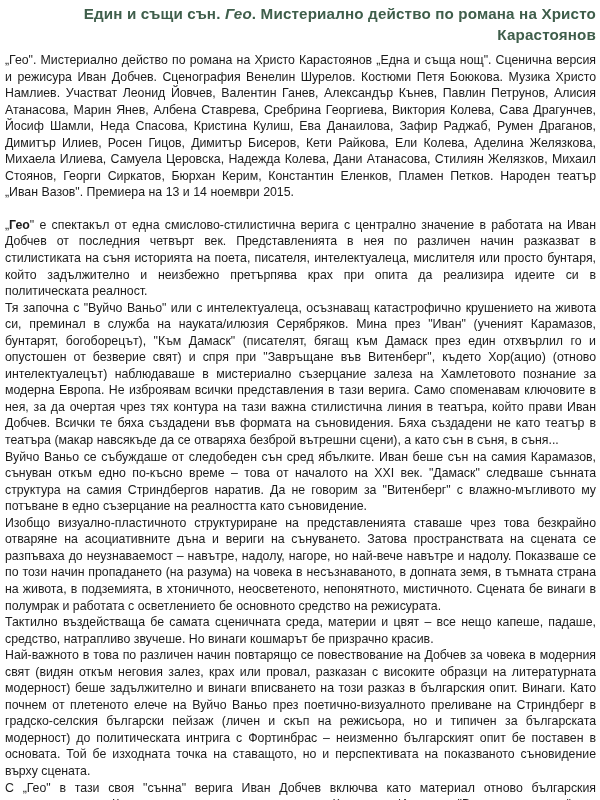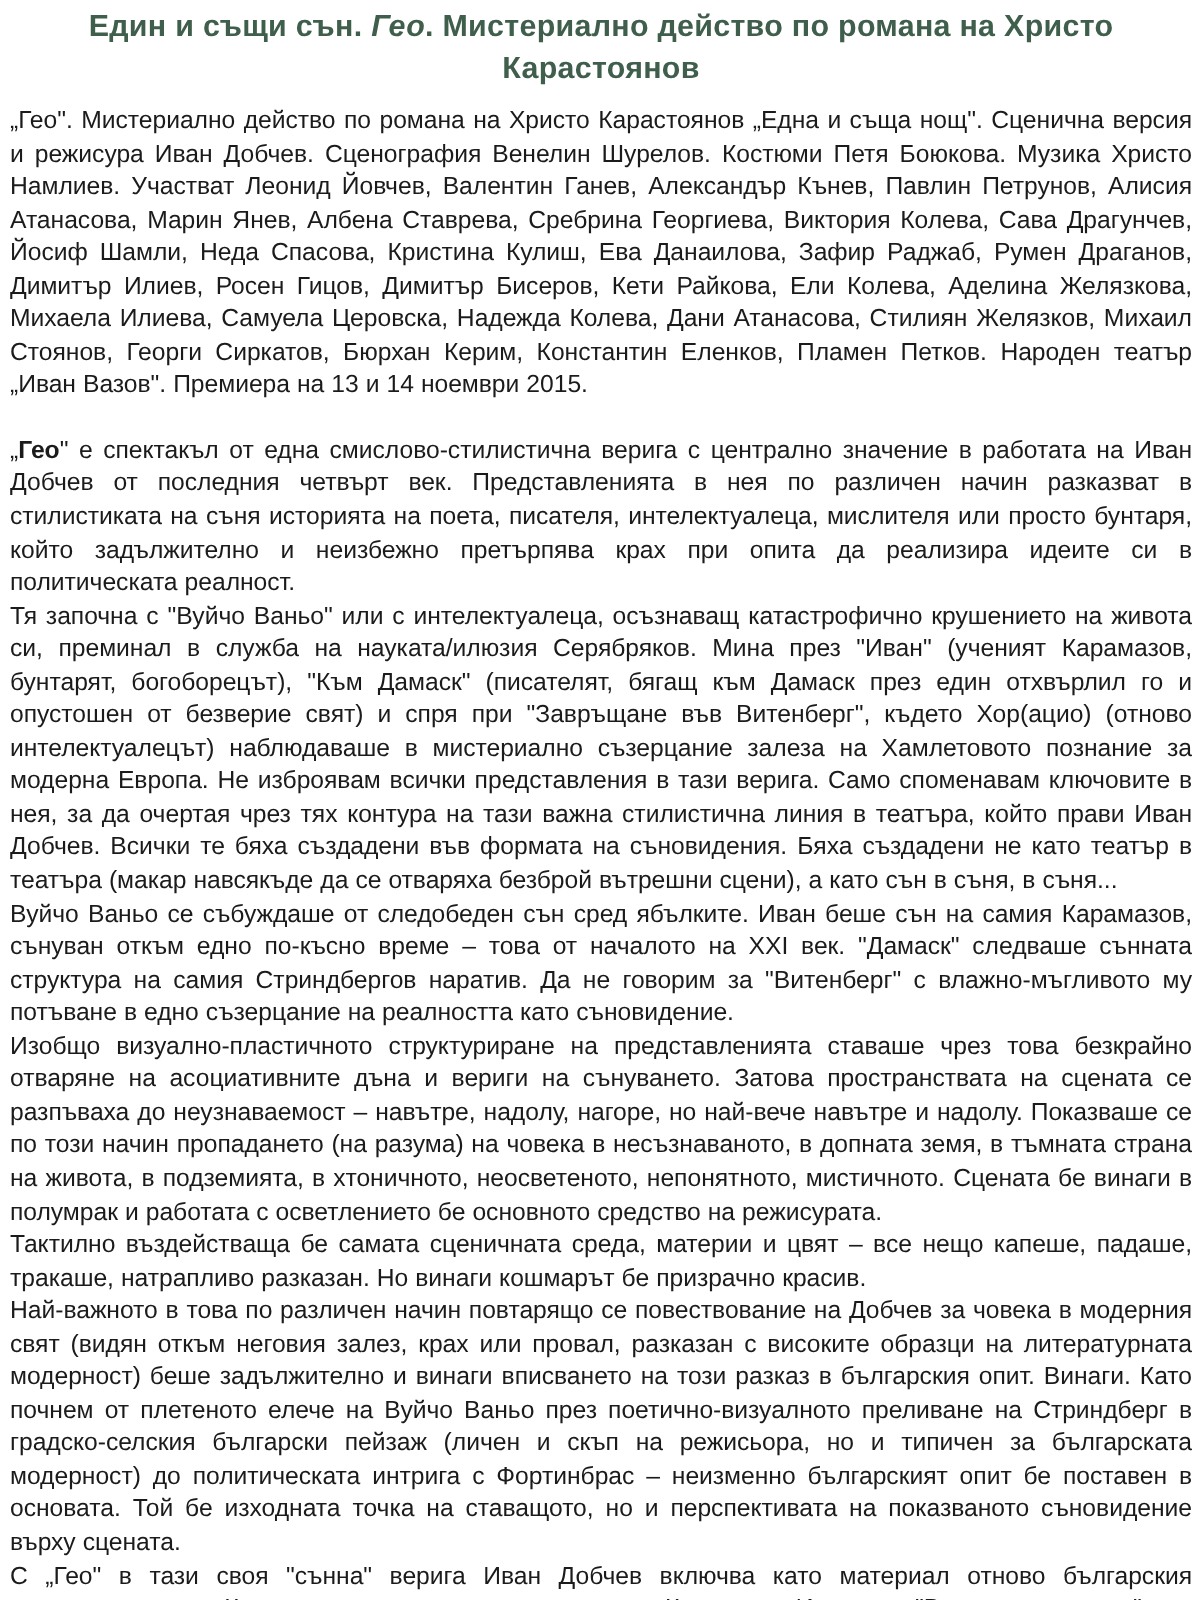--- a/index.html
+++ b/index.html
@@ -23,21 +23,21 @@
     position: relative;
     overflow: hidden;
   }
   .doc-title {
     color: #3f5e4b;
     font-size: 15.2px;
     font-weight: bold;
     line-height: 20.5px;
     margin: 0 0 7px 0;
     letter-spacing: 0.15px;
-    text-align: center;
+    text-align: right;
   }
   .doc-title .ital {
     font-style: italic;
   }
   .credits,
   .para {
     color: #1b1b1b;
     font-size: 12.35px;
     line-height: 16.55px;
     text-align: justify;
@@ -71,20 +71,20 @@
   <div class="block-body">
 
     <p class="para"><span>„</span><span class="bold">Гео</span><span>" е спектакъл от една смислово-стилистична верига с централно значение в работата на Иван Добчев от последния четвърт век. Представленията в нея по различен начин разказват в стилистиката на съня историята на поета, писателя, интелектуалеца, мислителя или просто бунтаря, който задължително и неизбежно претърпява крах при опита да реализира идеите си в политическата реалност.</span></p>
 
     <p class="para">Тя започна с "Вуйчо Ваньо" или с интелектуалеца, осъзнаващ катастрофично крушението на живота си, преминал в служба на науката/илюзия Серябряков. Мина през "Иван" (ученият Карамазов, бунтарят, богоборецът), "Към Дамаск" (писателят, бягащ към Дамаск през един отхвърлил го и опустошен от безверие свят) и спря при "Завръщане във Витенберг", където Хор(ацио) (отново интелектуалецът) наблюдаваше в мистериално съзерцание залеза на Хамлетовото познание за модерна Европа. Не изброявам всички представления в тази верига. Само споменавам ключовите в нея, за да очертая чрез тях контура на тази важна стилистична линия в театъра, който прави Иван Добчев. Всички те бяха създадени във формата на съновидения. Бяха създадени не като театър в театъра (макар навсякъде да се отваряха безброй вътрешни сцени), а като сън в съня, в съня...</p>
 
     <p class="para">Вуйчо Ваньо се събуждаше от следобеден сън сред ябълките. Иван беше сън на самия Карамазов, сънуван откъм едно по-късно време – това от началото на XXI век. "Дамаск" следваше сънната структура на самия Стриндбергов наратив. Да не говорим за "Витенберг" с влажно-мъгливото му потъване в едно съзерцание на реалността като съновидение.</p>
 
     <p class="para">Изобщо визуално-пластичното структуриране на представленията ставаше чрез това безкрайно отваряне на асоциативните дъна и вериги на сънуването. Затова пространствата на сцената се разпъваха до неузнаваемост – навътре, надолу, нагоре, но най-вече навътре и надолу. Показваше се по този начин пропадането (на разума) на човека в несъзнаваното, в допната земя, в тъмната страна на живота, в подземията, в хтоничното, неосветеното, непонятното, мистичното. Сцената бе винаги в полумрак и работата с осветлението бе основното средство на режисурата.</p>
 
-    <p class="para">Тактилно въздействаща бе самата сценичната среда, материи и цвят – все нещо капеше, падаше, тракаше, натрапливо разказан. Но винаги кошмарът бе призрачно красив.</p>
+    <p class="para">Тактилно въздействаща бе самата сценичната среда, материи и цвят – все нещо капеше, падаше, средство, натрапливо звучеше. Но винаги кошмарът бе призрачно красив.</p>
 
     <p class="para">Най-важното в това по различен начин повтарящо се повествование на Добчев за човека в модерния свят (видян откъм неговия залез, крах или провал, разказан с високите образци на литературната модерност) беше задължително и винаги вписването на този разказ в българския опит. Винаги. Като почнем от плетеното елече на Вуйчо Ваньо през поетично-визуалното преливане на Стриндберг в градско-селския български пейзаж (личен и скъп на режисьора, но и типичен за българската модерност) до политическата интрига с Фортинбрас – неизменно българският опит бе поставен в основата. Той бе изходната точка на ставащото, но и перспективата на показваното съновидение върху сцената.</p>
 
     <p class="para">С „Гео" в тази своя "сънна" верига Иван Добчев включва като материал отново българския исторически опит. Казвам отново, защото го имаше във КонстантинИлиевите "Великденско вино" или "Куцулан", например. Но с Гео Милев фигурата на интелектуалеца е поставена на</p>
 
   </div>
 </div>
 
 </body></html>

